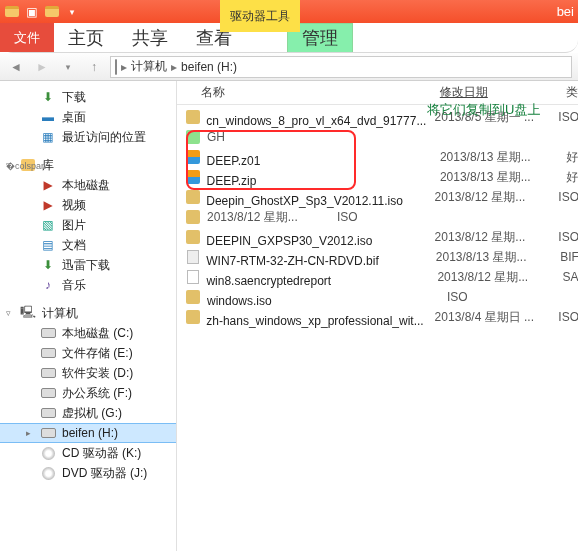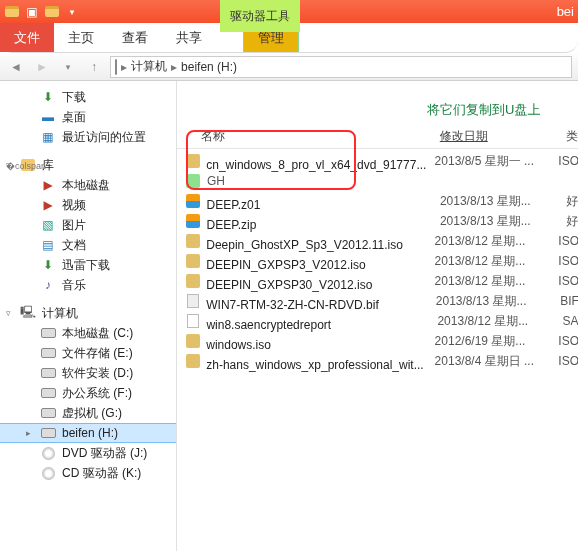--- a/index.html
+++ b/index.html
@@ -1,46 +1,46 @@
 <!DOCTYPE html>
 <html><head>
 <meta charset="utf-8">
 <style>
 * { margin: 0; padding: 0; box-sizing: border-box; font-family: "Microsoft YaHei", "Segoe UI", sans-serif; font-size: 12px; }
 body { width: 578px; height: 551px; background: #fff; overflow: hidden; position: relative; }
 
 .titlebar { height: 23px; background: linear-gradient(#fa6b4a,#f54f2a); display: flex; align-items: center; padding: 0 4px; color: #fff; }
 .titlebar .q-icons { display: flex; gap: 4px; align-items: center; }
 .titlebar .q-icons div { width: 16px; height: 16px; display: flex; align-items: center; justify-content: center; }
-.tool-ctx { position: absolute; left: 220px; top: 0; height: 15px; background: #bef264; color: #333; padding: 16px 10px; display: flex; align-items: center; font-size: 12px; }
+.tool-ctx { position: absolute; left: 220px; top: 0; height: 15px; background: #fde047; color: #333; padding: 16px 10px; display: flex; align-items: center; font-size: 12px; }
 .title-right { margin-left: auto; color: #fff; font-size: 13px; }
 
 .ribbon-tabs { height: 30px; background: #fff; display: flex; align-items: stretch; border-bottom: 1px solid #d9d9d9; border-radius: 13px; }
 .file-btn { background: #e74c3c; color: #fff; padding: 0 14px; display: flex; align-items: center; font-size: 13px; }
-.tab { padding: 0 14px; display: flex; align-items: center; color: #333; font-size: 13px; }
-.tab.green { background: #eab308; border: 1px solid #8ad89a; border-bottom: none; margin-left: 1px; }
+.tab { padding: 0 14px; display: flex; align-items: center; color: #333; font-size: 18px; }
+.tab.green { background: #86efac; border: 1px solid #8ad89a; border-bottom: none; margin-left: 15px; }
 
 .toolbar { height: 28px; background: linear-gradient(#fdfdfd,#eee); border-bottom: 1px solid #d0d0d0; display: flex; align-items: center; padding: 0 6px; gap: 6px; }
 .navbtn { width: 20px; height: 20px; color: #888; display: flex; align-items: center; justify-content: center; }
 .addr { display: flex; align-items: center; flex: 1; border: 1px solid #ccc; height: 22px; padding: 0 4px; gap: 4px; background: #fff; }
 .addr .sep { color: #777; }
 .addr .seg { color: #333; }
 
 .content { display: flex; height: calc(551px - 23px - 26px - 28px); }
 
 .nav { width: 177px; border-right: 1px solid #e0e0e0; overflow: hidden; padding-top: 6px; }
 .nav-group { margin-bottom: 8px; }
 .nav-item { display: flex; align-items: center; height: 20px; padding-left: 20px; gap: 6px; color: #222; white-space: nowrap; }
 .nav-item.sub { padding-left: 40px; }
 .nav-item.sel { background: #cde8ff; border: 1px solid #7abdf5; border-left: none; border-right: none; }
 .nav-item .ico { width: 16px; height: 16px; display: flex; align-items: center; justify-content: center; font-size: 12px; }
 .exp { position: absolute; margin-left: -14px; color: #777; font-size: 9px; }
 
 .files { flex: 1; overflow: hidden; position: relative; }
-.cols { display: flex; border-bottom: 1px solid #e5e5e5; height: 24px; align-items: center; color: #444; margin-top: 44px; }
+.cols { display: flex; border-bottom: 1px solid #e5e5e5; height: 24px; align-items: center; color: #444; }
 .col-name { width: 270px; padding-left: 24px; }
 .col-date { width: 130px; text-decoration: underline; }
 .col-type { flex: 1; }
 .annot { position: absolute; left: 250px; top: 20px; color: #15803d; font-size: 13px; z-index: 5; }
 
 .filelist { padding-top: 2px; }
 .frow { display: flex; align-items: center; height: 20px; }
 .frow .fico { width: 16px; height: 16px; margin-left: 8px; margin-right: 6px; display: flex; align-items: center; justify-content: center; font-size: 11px; }
 .frow .fname { width: 240px; white-space: nowrap; overflow: hidden; text-overflow: ellipsis; color: #222; margin-top: 8px; }
 .frow .fdate { width: 130px; color: #555; white-space: nowrap; overflow: hidden; }
@@ -80,22 +80,22 @@
       </div>
     <div style="color:#fff;font-size:9px">▾</div>
   </div>
   <span class="title-right">bei</span>
 </div>
 <div class="tool-ctx">驱动器工具</div>
 
 <div class="ribbon-tabs">
   <div class="file-btn">文件</div>
   <div class="tab">主页</div>
+  <div class="tab">共享</div>
   <div class="tab">查看</div>
-  <div class="tab">共享</div>
   <div style="width:26px"></div>
   <div class="tab green">管理</div>
 </div>
 
 <div class="toolbar">
   <div class="navbtn">◄</div>
   <div class="navbtn" style="opacity:.4">►</div>
   <div class="navbtn" style="font-size:9px">▾</div>
   <div class="navbtn">↑</div>
   <div class="addr">
@@ -218,27 +218,27 @@
             <span class="exp">▸</span>
             <span class="ico">
               <span class="ic-drv"></span>
             </span>
             <span>beifen (H:)</span>
           </div>
           <div class="nav-item sub ">
             <span class="ico">
               <span class="ic-dvd"></span>
             </span>
+            <span>CD 驱动器 (K:)</span>
+          </div>
+          <div class="nav-item sub ">
+            <span class="ico">
+              <span class="ic-dvd"></span>
+            </span>
             <span>DVD 驱动器 (J:)</span>
-          </div>
-          <div class="nav-item sub ">
-            <span class="ico">
-              <span class="ic-dvd"></span>
-            </span>
-            <span>CD 驱动器 (K:)</span>
           </div>
         </div>
     </div>
   </div>
 
   <div class="files">
     <div class="annot">将它们复制到U盘上</div>
     <div class="cols">
       <div class="col-name">名称</div>
       <div class="col-date">修改日期</div>
@@ -280,21 +280,20 @@
             <span class="ic-disc"></span>
           </span>
           <span class="fname">Deepin_GhostXP_Sp3_V2012.11.iso</span>
           <span class="fdate">2013/8/12 星期...</span>
           <span class="ftype">ISO</span>
         </div>
         <div class="frow">
           <span class="fico">
             <span class="ic-disc"></span>
           </span>
-          <span class="fname">DEEPIN_GXPSP3_V2012.iso</span>
           <span class="fdate">2013/8/12 星期...</span>
           <span class="ftype">ISO</span>
         </div>
         <div class="frow">
           <span class="fico">
             <span class="ic-disc"></span>
           </span>
           <span class="fname">DEEPIN_GXPSP30_V2012.iso</span>
           <span class="fdate">2013/8/12 星期...</span>
           <span class="ftype">ISO</span>
@@ -313,21 +312,20 @@
           </span>
           <span class="fname">win8.saencryptedreport</span>
           <span class="fdate">2013/8/12 星期...</span>
           <span class="ftype">SA</span>
         </div>
         <div class="frow">
           <span class="fico">
             <span class="ic-disc"></span>
           </span>
           <span class="fname">windows.iso</span>
-          <span class="fdate">2012/6/19 星期...</span>
           <span class="ftype">ISO</span>
         </div>
         <div class="frow">
           <span class="fico">
             <span class="ic-disc"></span>
           </span>
           <span class="fname">zh-hans_windows_xp_professional_wit...</span>
           <span class="fdate">2013/8/4 星期日 ...</span>
           <span class="ftype">ISO</span>
         </div>

